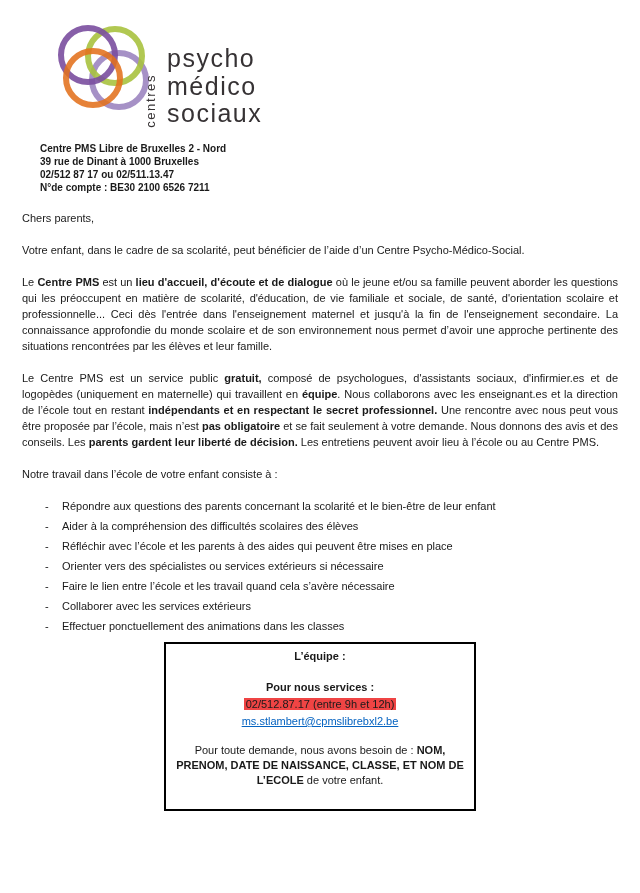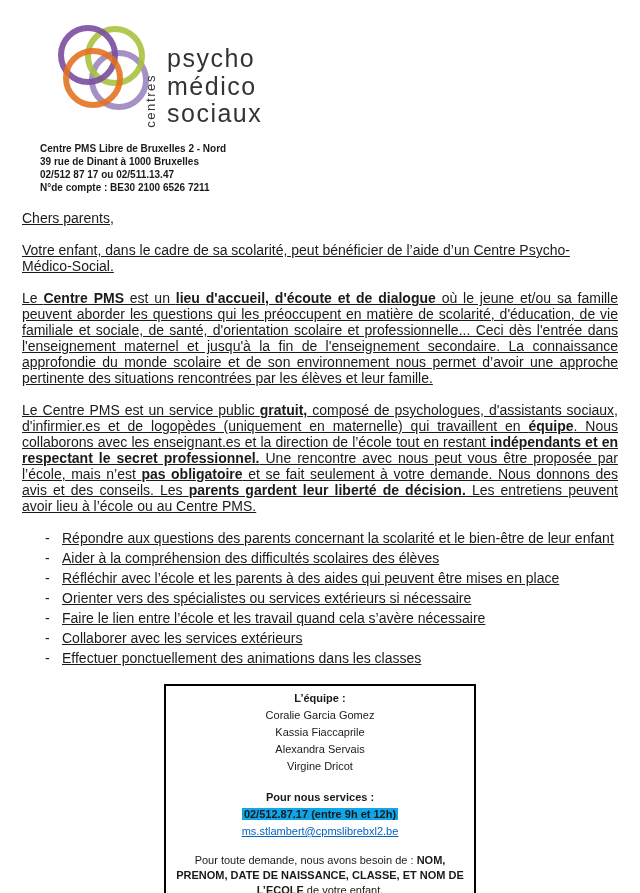--- a/index.html
+++ b/index.html
@@ -28,32 +28,32 @@
   .wordmark { position: absolute; left: 112px; top: 20px; }
   .wm-line {
     font-size: 25px; line-height: 27.5px; letter-spacing: 1.5px;
     color: #363234; font-weight: 400;
   }
 
   
   .contact-block { margin: 17px 0 0 40px; font-size: 10px; font-weight: 700; line-height: 13px; }
 
   
-  .letter { margin: 0 22px 16px 22px; font-size: 14px; line-height: 16px; text-decoration: underline; }
+  .letter { margin: 0 22px 6px 22px; font-size: 11px; line-height: 16px; }
   .letter p { margin-top: 16px; }
   .just { text-align: justify; }
   .bullets { list-style: none; margin-top: 14px; }
   .bullets li { position: relative; padding-left: 40px; line-height: 20px; }
   .bullets .dash { position: absolute; left: 23px; top: 0; }
 
   
   .team-box {
     width: 312px; margin: 6px auto 0 auto;
     border: 2px solid #000000;
-    padding: 4px 10px 7px 10px;
+    padding: 4px 10px 21px 10px;
     font-size: 11px; line-height: 17px;
     text-align: center;
   }
   .bold { font-weight: 700; }
   .spacer { height: 14px; }
   .hl { padding: 0 2px; }
   .email-link { text-decoration: underline; cursor: pointer; }
   .note { text-align: center; margin-top: 13px; line-height: 15px; }
 </style>
 </head>
@@ -86,20 +86,21 @@
     <div>39 rue de Dinant à 1000 Bruxelles</div>
     <div>02/512 87 17 ou 02/511.13.47</div>
     <div>N°de compte : BE30 2100 6526 7211</div>
   </section>
 
   <main class="letter">
     <p>Chers parents,</p>
     <p>Votre enfant, dans le cadre de sa scolarité, peut bénéficier de l’aide d’un Centre Psycho-Médico-Social.</p>
     <p class="just"><span>Le </span><span style="font-weight: 700;">Centre PMS</span><span> est un </span><span style="font-weight: 700;">lieu d'accueil, d'écoute et de dialogue</span><span> où le jeune et/ou sa famille peuvent aborder les questions qui les préoccupent en matière de scolarité, d'éducation, de vie familiale et sociale, de santé, d'orientation scolaire et professionnelle... Ceci dès l'entrée dans l'enseignement maternel et jusqu'à la fin de l'enseignement secondaire. La connaissance approfondie du monde scolaire et de son environnement nous permet d’avoir une approche pertinente des situations rencontrées par les élèves et leur famille.</span></p>
     <p class="just"><span>Le Centre PMS est un service public </span><span style="font-weight: 700;">gratuit,</span><span> composé de psychologues, d'assistants sociaux, d'infirmier.es et de logopèdes (uniquement en maternelle) qui travaillent en </span><span style="font-weight: 700;">équipe</span><span>. Nous collaborons avec les enseignant.es et la direction de l’école tout en restant </span><span style="font-weight: 700;">indépendants et en respectant le secret professionnel.</span><span> Une rencontre avec nous peut vous être proposée par l’école, mais n’est </span><span style="font-weight: 700;">pas obligatoire</span><span> et se fait seulement à votre demande. Nous donnons des avis et des conseils. Les </span><span style="font-weight: 700;">parents gardent leur liberté de décision.</span><span> Les entretiens peuvent avoir lieu à l’école ou au Centre PMS.</span></p>
+    <p>Notre travail dans l’école de votre enfant consiste à :</p>
     <ul class="bullets">
 
         <li>
           <span class="dash">-</span>
           <span>Répondre aux questions des parents concernant la scolarité et le bien-être de leur enfant</span>
         </li>
 
         <li>
           <span class="dash">-</span>
           <span>Aider à la compréhension des difficultés scolaires des élèves</span>
@@ -127,31 +128,24 @@
 
         <li>
           <span class="dash">-</span>
           <span>Effectuer ponctuellement des animations dans les classes</span>
         </li>
       </ul>
   </main>
 
   <section class="team-box">
     <div class="bold">L’équipe :</div>
-    <div>
-
-    <div>Coralie Garcia Gomez</div>
-        <div>Kassia Fiaccaprile</div>
-        <div>Alexandra Servais</div>
-        <div>Virgine Dricot</div>
-      </div>
     <div class="spacer"></div>
     <div class="bold">Pour nous services :</div>
     <div>
-      <span class="hl" id="phone-hl" style="background: #0ea5e9; font-weight: bold;">02/512.87.17 (entre 9h et 12h)</span>
+      <span class="hl" id="phone-hl" style="background: #ef4444;">02/512.87.17 (entre 9h et 12h)</span>
     </div>
     <div>
       <a class="email-link" id="email-link" style="color: rgb(5, 99, 193);">ms.stlambert@cpmslibrebxl2.be</a>
     </div>
     <p class="note"><span>Pour toute demande, nous avons besoin de : </span><span style="font-weight: 700;">NOM, PRENOM, DATE DE NAISSANCE, CLASSE, ET NOM DE L’ECOLE</span><span> de votre enfant.</span></p>
   </section>
 
 </div>
 
 </body></html>

